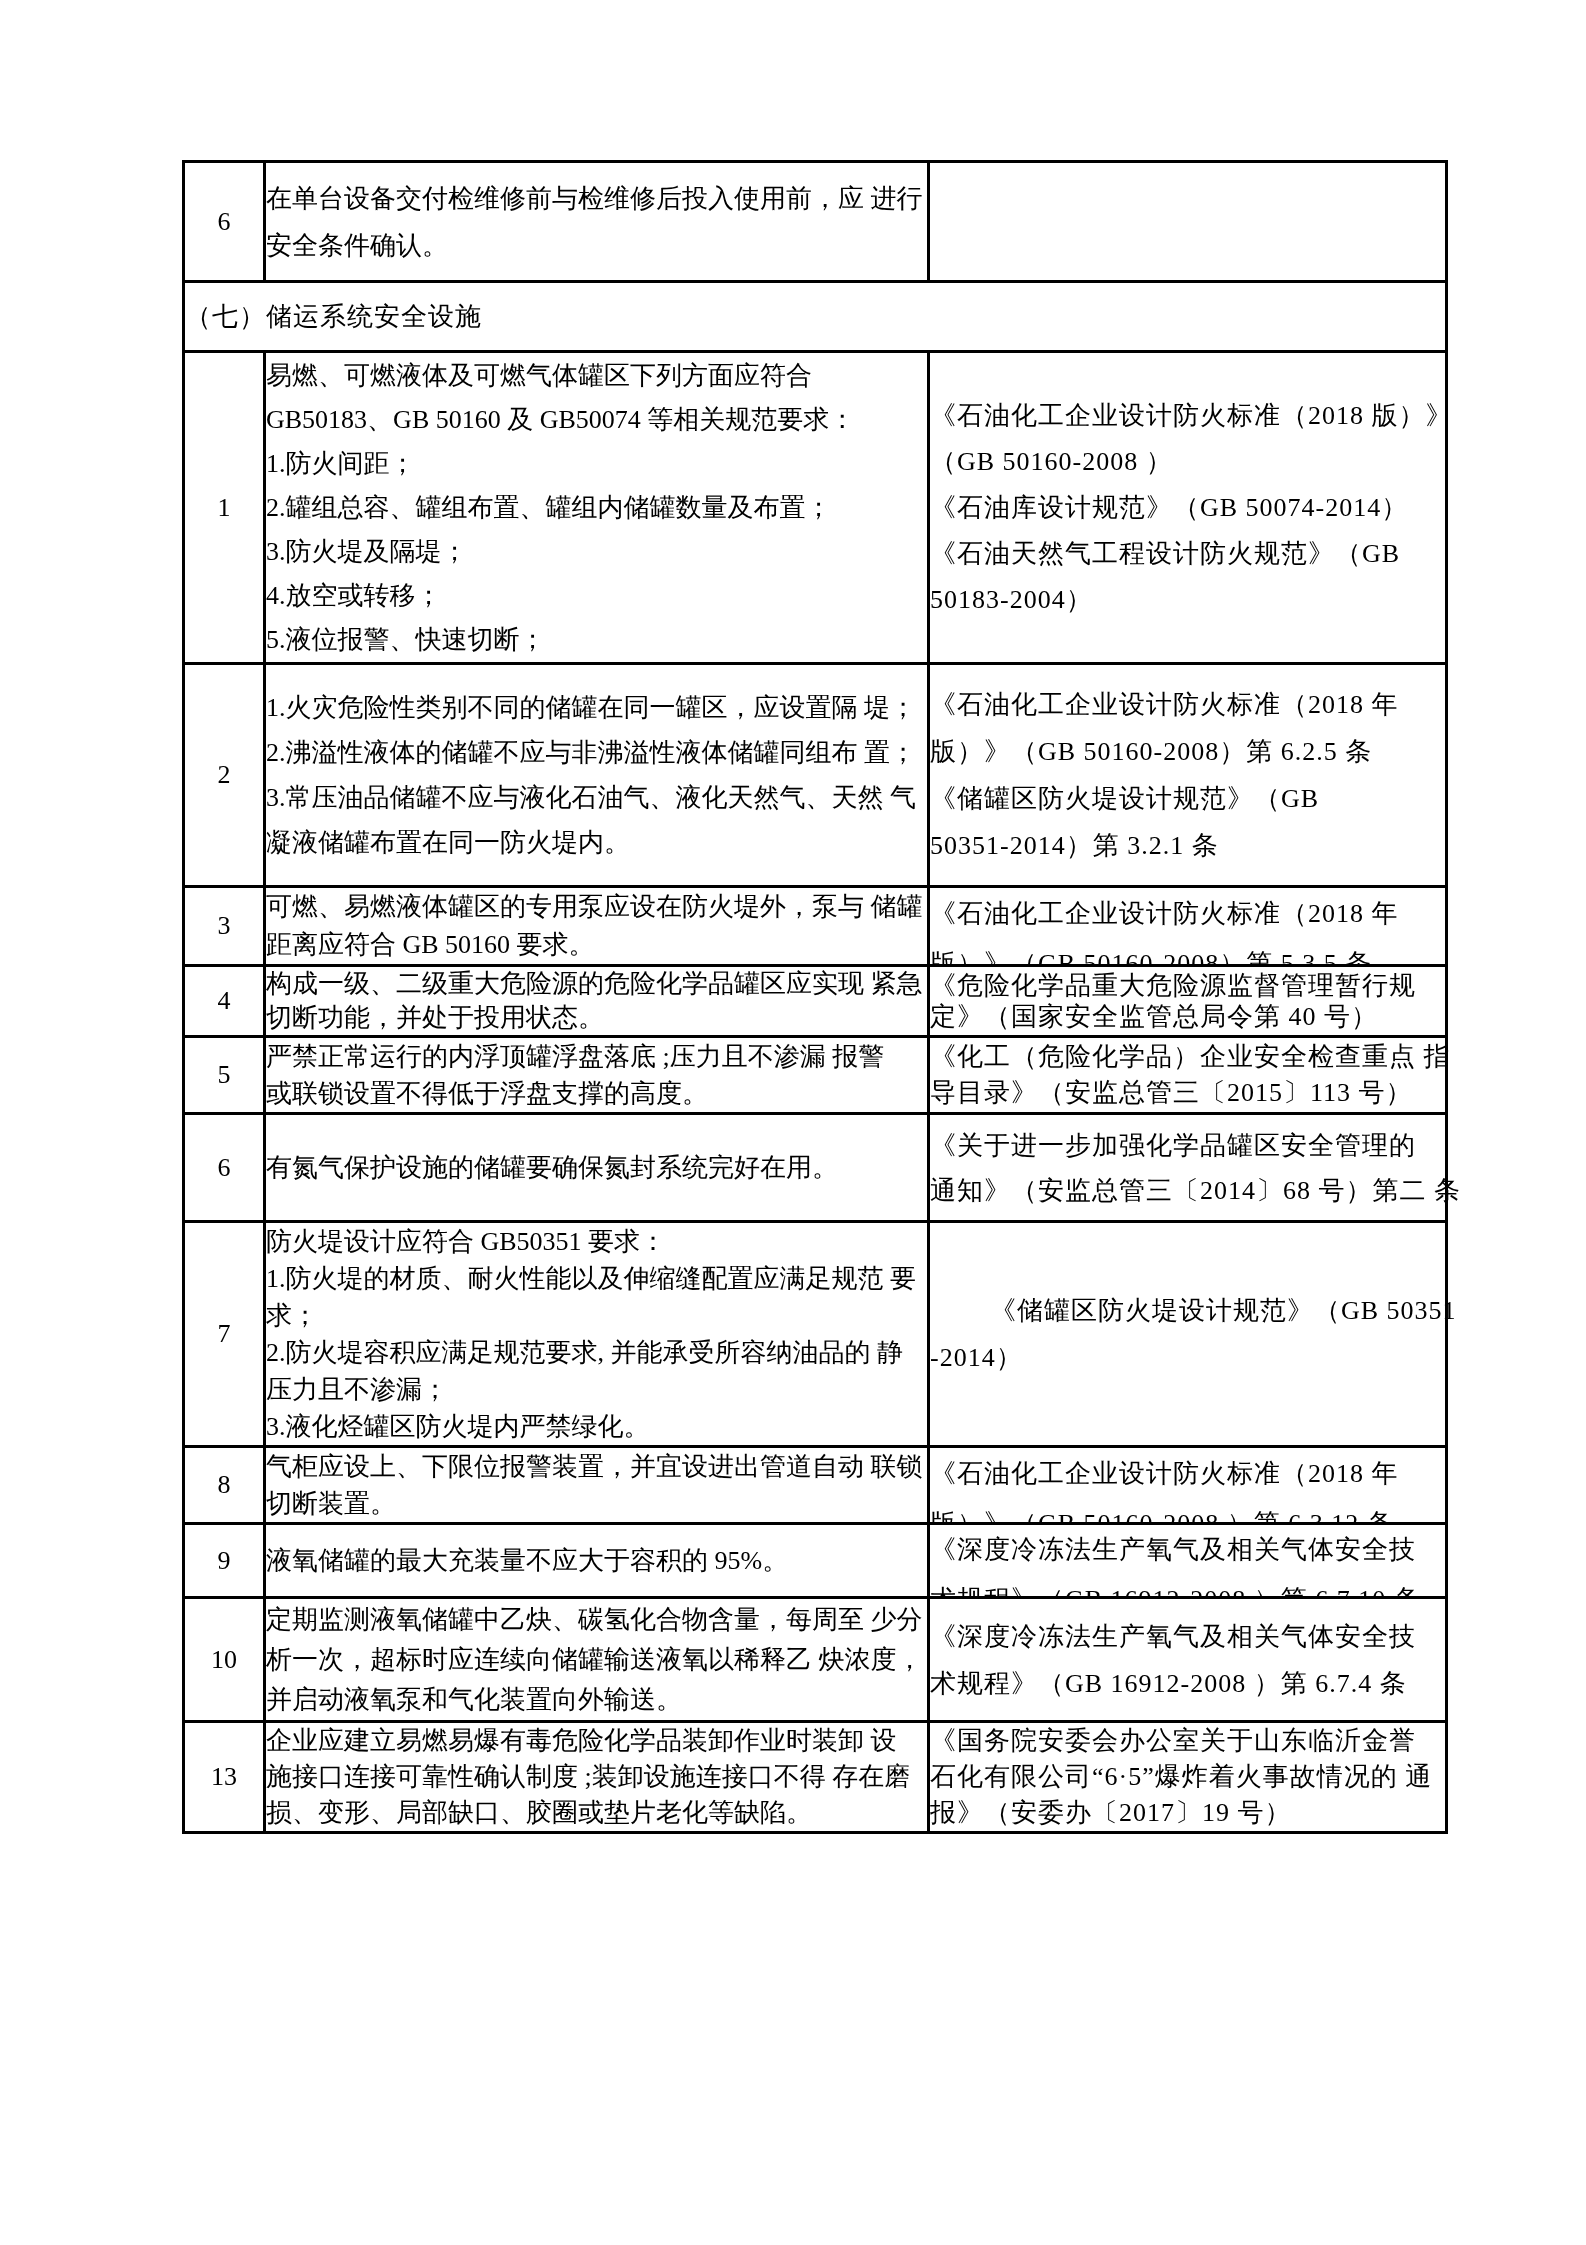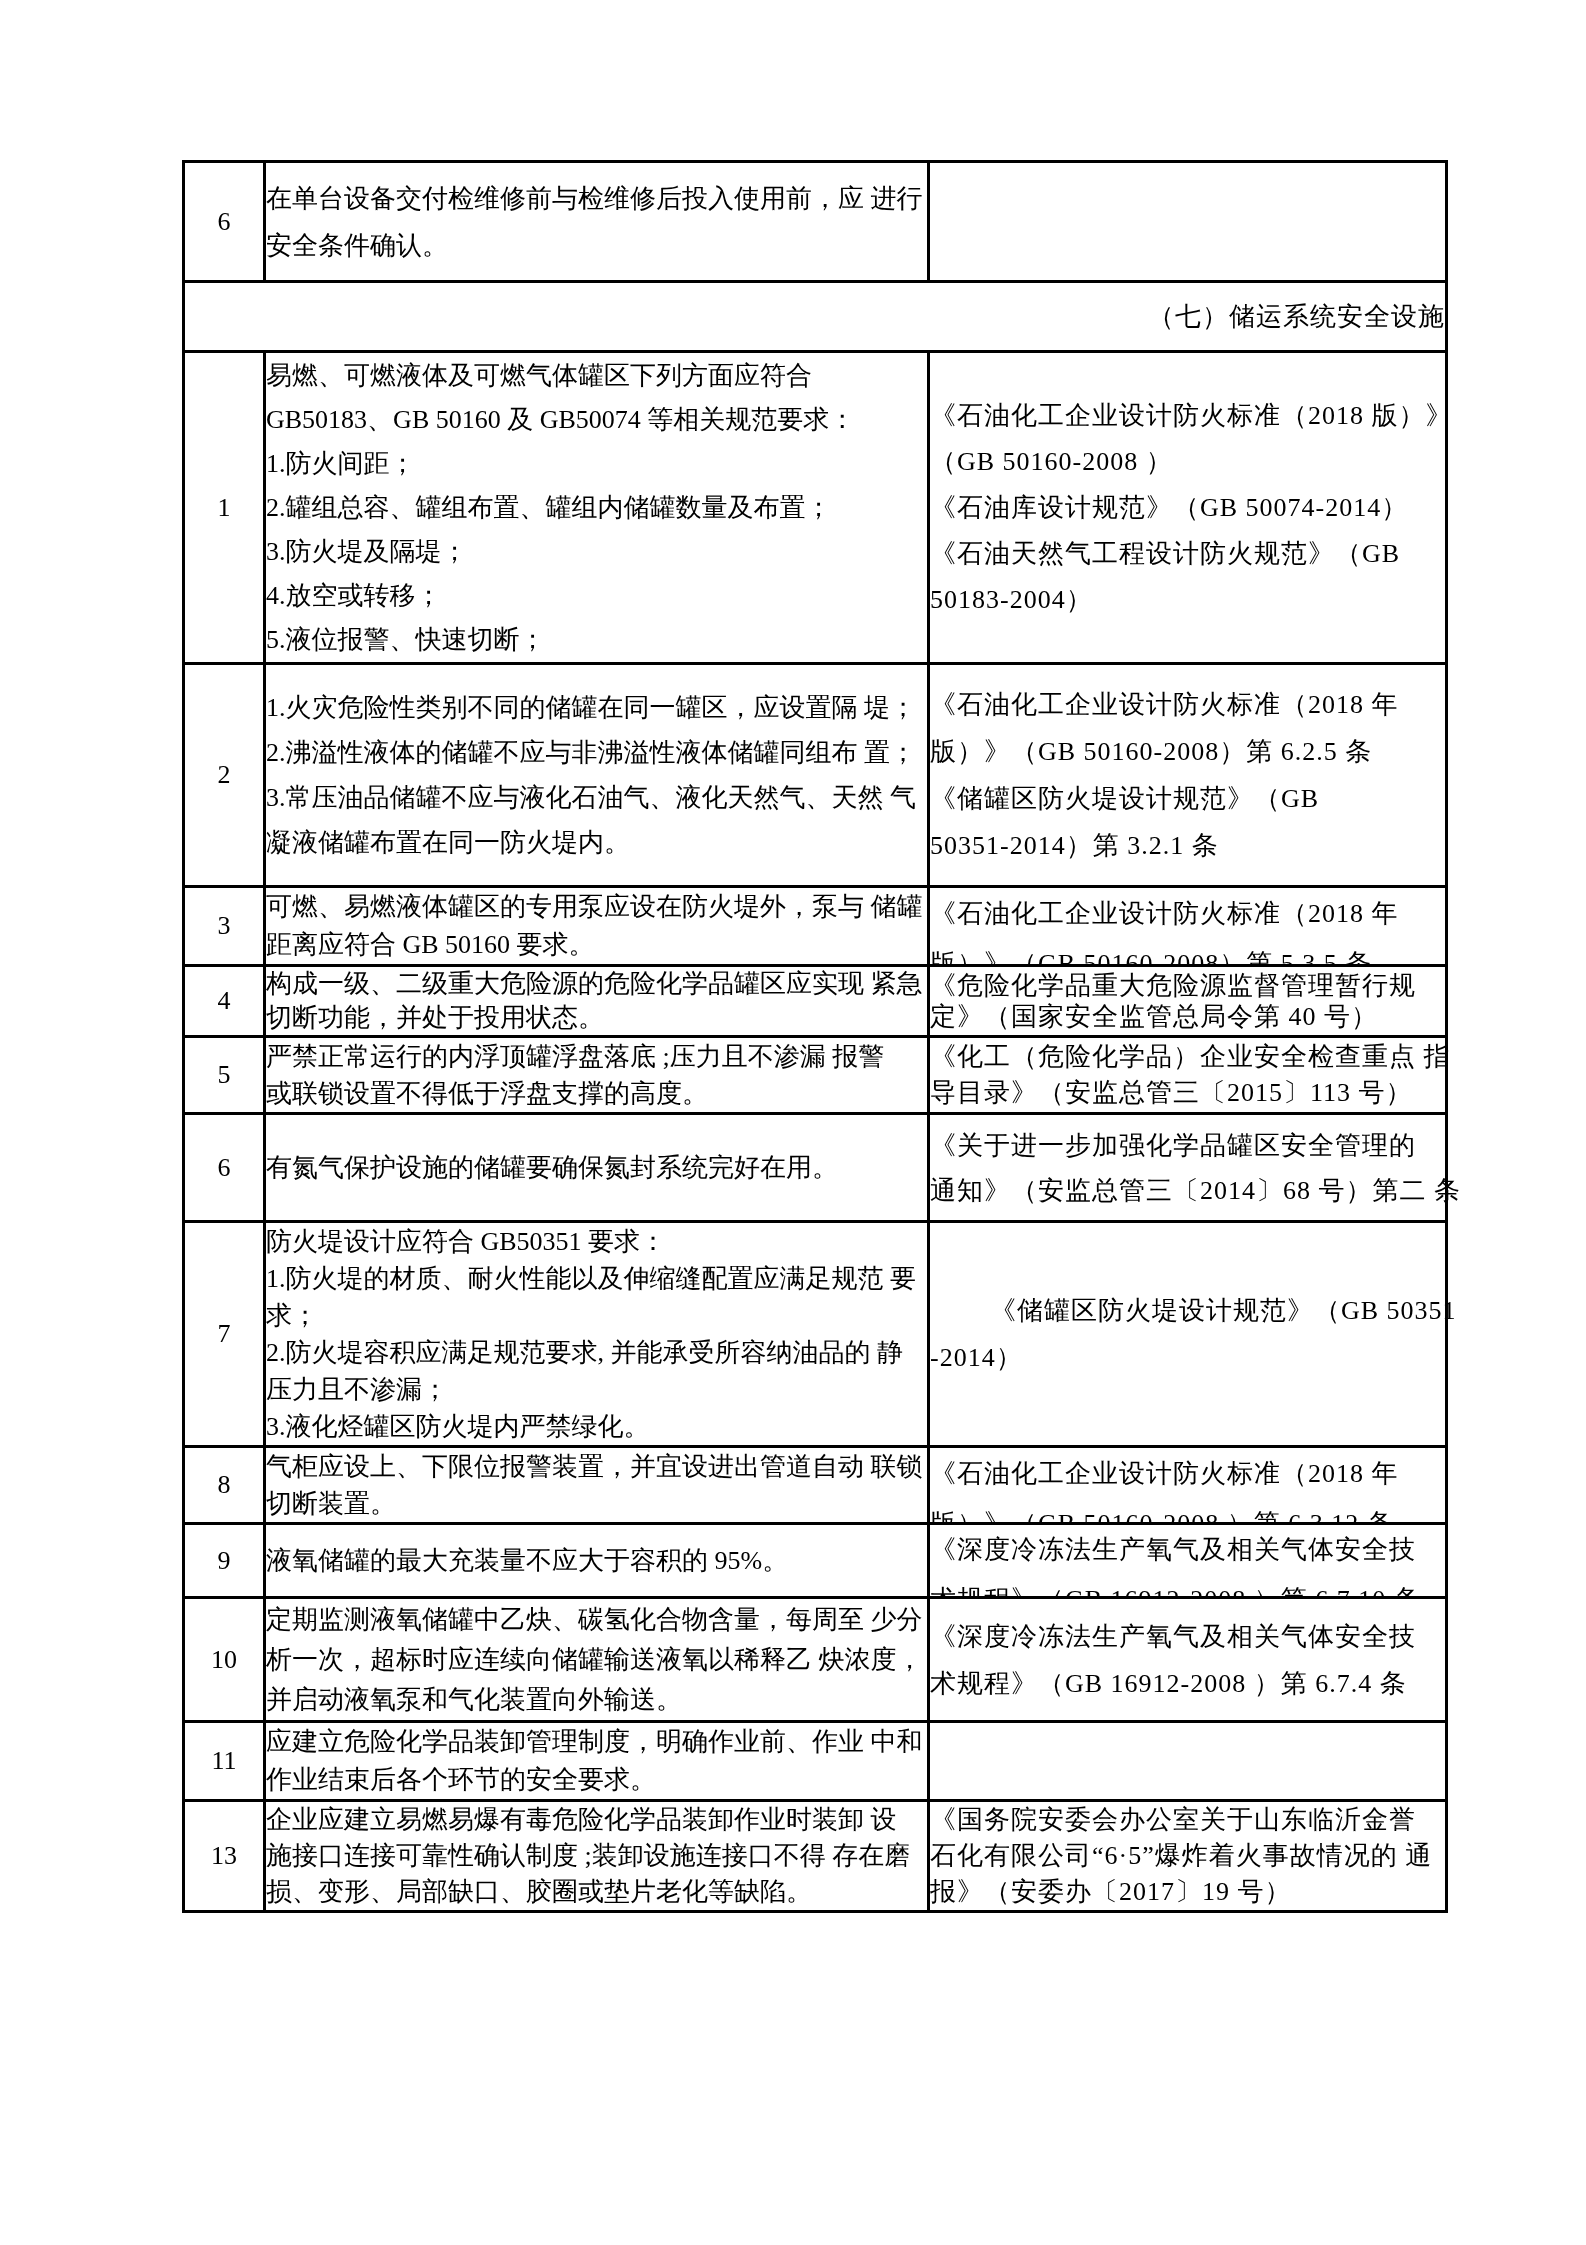--- a/index.html
+++ b/index.html
@@ -33,21 +33,21 @@
     font-size: 27px;
     text-align: center;
     letter-spacing: 1px;
   }
   .c-no {
     text-align: center;
     font-size: 27px;
   }
   .c-content { padding-left: 5px; }
   .c-basis   { padding-left: 7px; letter-spacing: 1px; }
-  .c-section { text-align: right; font-size: 27px; letter-spacing: 1px; font-family: Liberation Mono, monospace; }
+  .c-section { text-align: left; font-size: 27px; letter-spacing: 1px; font-family: Liberation Mono, monospace; }
   .txt { white-space: pre; }
   .c-top { vertical-align: top; }
   .clipbox { overflow: hidden; }
   .clipbox .txt { line-height: 50px; }
   .indent1 { text-indent: 60px; }
 </style>
 </head>
 <body>
 
 <div class="page">
@@ -209,30 +209,20 @@
             <div class="txt" style="line-height:40px">定期监测液氧储罐中乙炔、碳氢化合物含量，每周至 少分
 析一次，超标时应连续向储罐输送液氧以稀释乙 炔浓度，
 并启动液氧泵和气化装置向外输送。</div>
           </td>
         <td class="c-basis">
             <div class="txt" style="line-height:47px">《深度冷冻法生产氧气及相关气体安全技
 术规程》（GB 16912-2008 ）第 6.7.4 条</div>
           </td>
       </tr>
 
-      <tr style="height:76px">
-        <td class="c-no">11</td>
-        <td class="c-content">
-            <div class="txt" style="line-height:38px">应建立危险化学品装卸管理制度，明确作业前、作业 中和
-作业结束后各个环节的安全要求。</div>
-          </td>
-        <td class="c-basis">
-            <div class="txt"></div>
-          </td>
-      </tr>
 
 
       <tr style="height:110px">
         <td class="c-no">13</td>
         <td class="c-content">
             <div class="txt" style="line-height:36px">企业应建立易燃易爆有毒危险化学品装卸作业时装卸 设
 施接口连接可靠性确认制度 ;装卸设施连接口不得 存在磨
 损、变形、局部缺口、胶圈或垫片老化等缺陷。</div>
           </td>
         <td class="c-basis">

